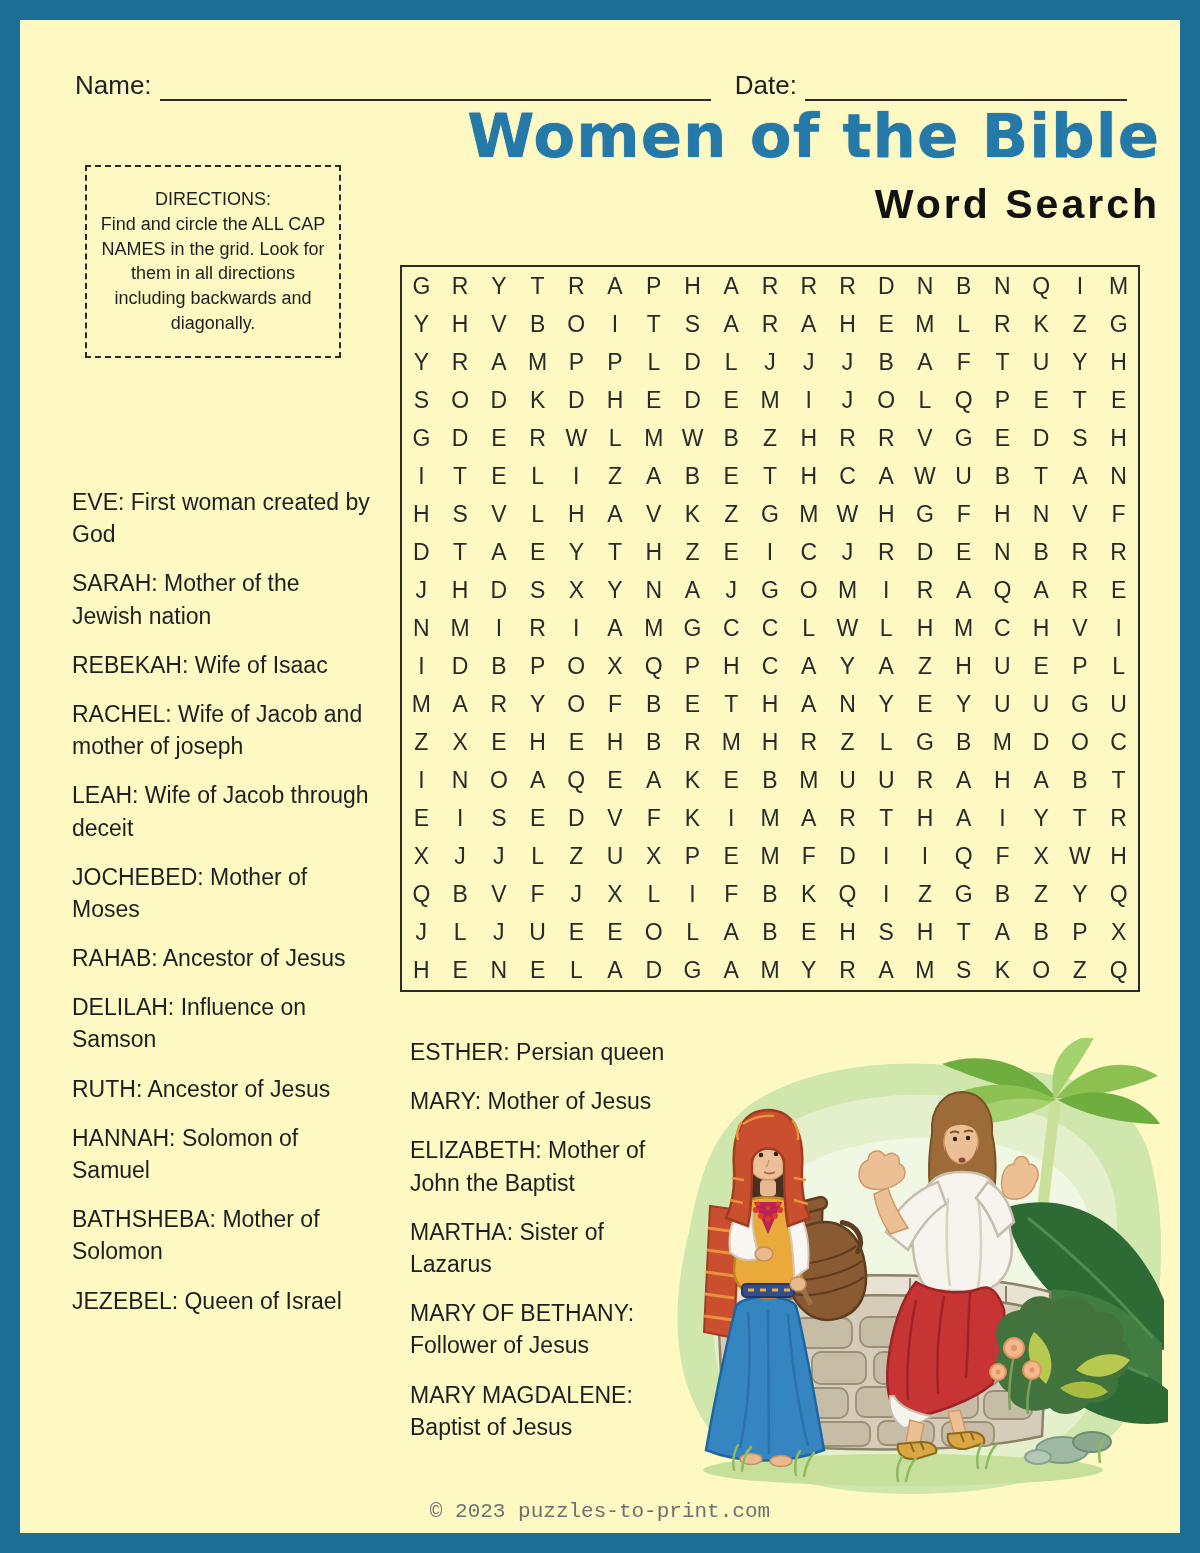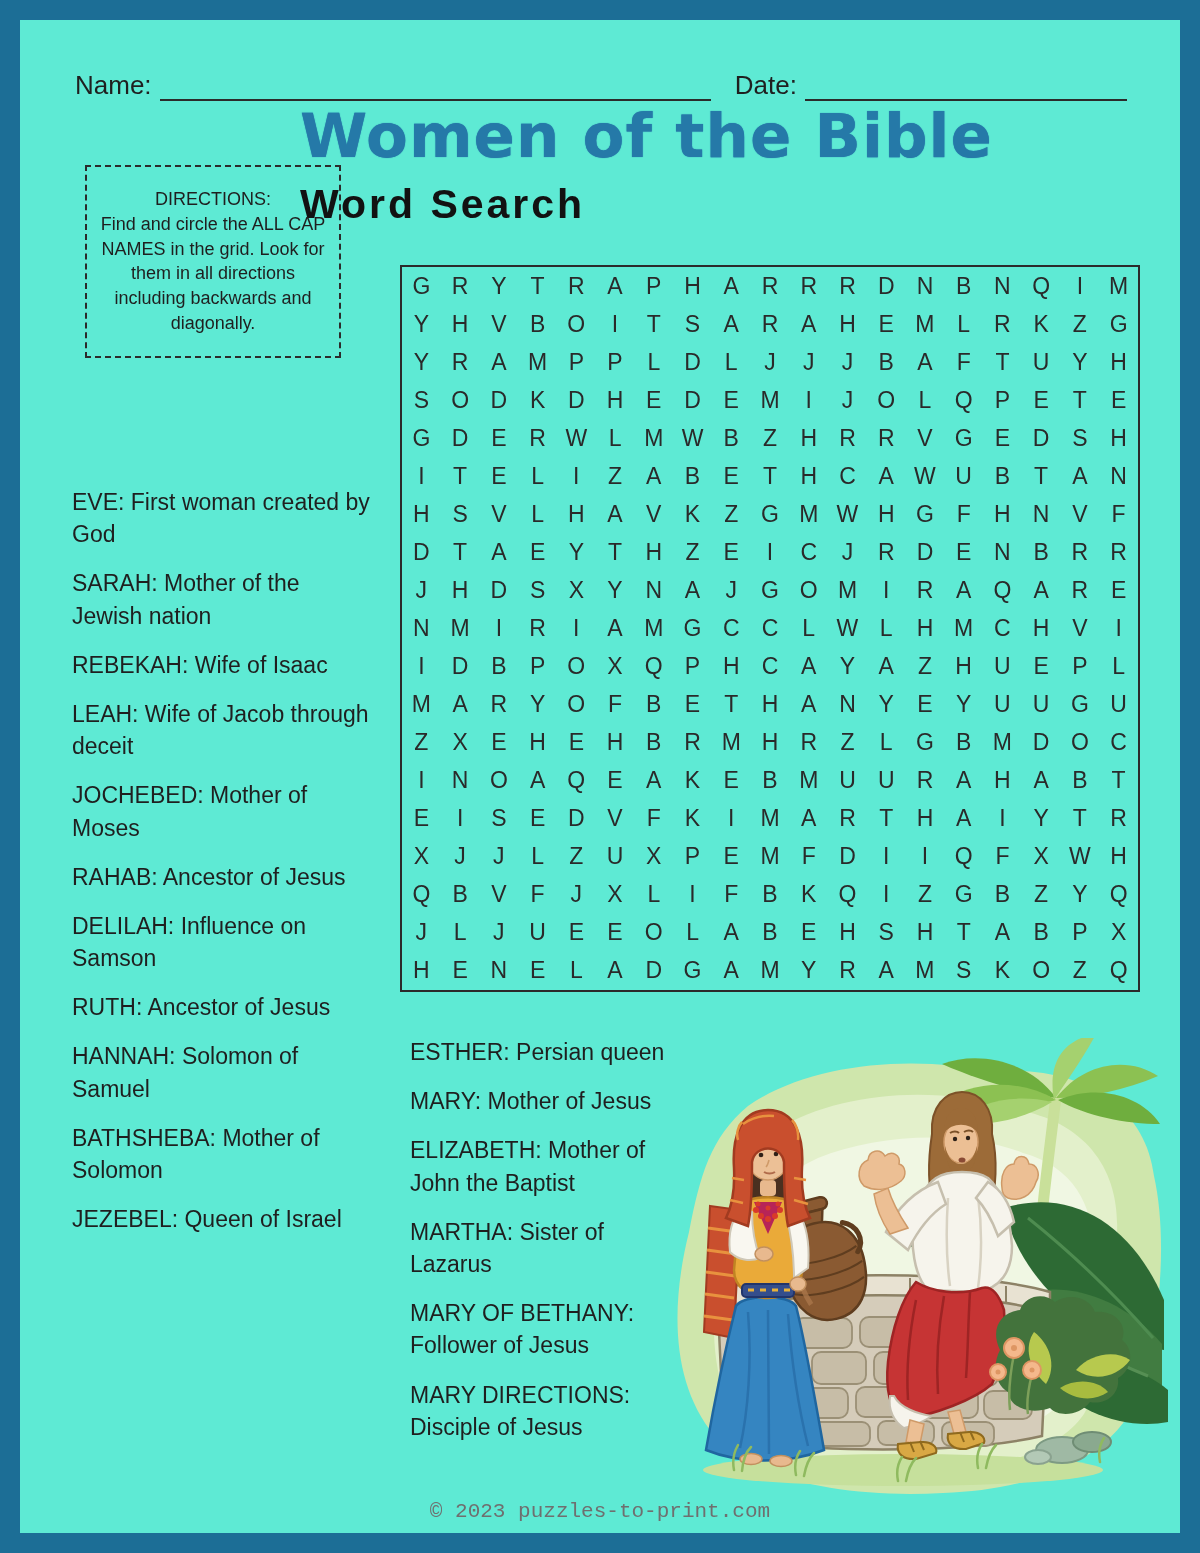--- a/index.html
+++ b/index.html
@@ -1,38 +1,38 @@
 <!DOCTYPE html>
 <html><head>
 <meta charset="utf-8">
 <style>
   html,body { margin:0; padding:0; background:#ffffff; }
   .sheet {
     position:relative;
     width:1200px; height:1553px;
     box-sizing:border-box;
     border:20px solid #1c6e96;
-    background:#5eead4;
+    background:#fef9c3;
     font-family:"Liberation Sans", sans-serif;
     color:#1f1f1f;
     overflow:hidden;
   }
   
   .header-row {
     position:absolute; top:50px; left:55px; width:1052px;
     display:flex; align-items:flex-end;
     font-size:26px; font-weight:500;
   }
   .write-line { border-bottom:2.5px solid #2b2b2b; height:28px; }
   .name-line { flex:1; margin:0 10px 0 8px; }
   .date-line { width:322px; margin-left:8px; }
   .date-label { margin-left:14px; }
 
   
-  .title-block { position:absolute; top:80px; left:280px; width:860px; text-align:left; }
+  .title-block { position:absolute; top:80px; left:280px; width:860px; text-align:right; }
   .page-title {
     margin:0; font-family:"DejaVu Sans", sans-serif;
     font-size:61px; font-weight:800; letter-spacing:1px;
     color:#2579a8; text-shadow:0 0 1px #2579a8;
   }
   .page-subtitle {
     margin:10px 0 0 0; font-size:41px; font-weight:700;
     letter-spacing:3px; color:#121212;
   }
 
@@ -459,37 +459,38 @@
       <div class="grid-cell">K</div>
       <div class="grid-cell">O</div>
       <div class="grid-cell">Z</div>
       <div class="grid-cell">Q</div>
     </div>
 
   <div class="word-list word-list-left">
       <p>EVE: First woman created by God</p>
       <p>SARAH: Mother of the Jewish nation</p>
       <p>REBEKAH: Wife of Isaac</p>
+      <p>RACHEL: Wife of Jacob and mother of joseph</p>
       <p>LEAH: Wife of Jacob through deceit</p>
       <p>JOCHEBED: Mother of Moses</p>
       <p>RAHAB: Ancestor of Jesus</p>
       <p>DELILAH: Influence on Samson</p>
       <p>RUTH: Ancestor of Jesus</p>
       <p>HANNAH: Solomon of Samuel</p>
       <p>BATHSHEBA: Mother of Solomon</p>
       <p>JEZEBEL: Queen of Israel</p>
     </div>
 
   <div class="word-list word-list-right">
       <p>ESTHER: Persian queen</p>
       <p>MARY: Mother of Jesus</p>
       <p>ELIZABETH: Mother of John the Baptist</p>
       <p>MARTHA: Sister of Lazarus</p>
       <p>MARY OF BETHANY: Follower of Jesus</p>
-      <p>MARY DIRECTIONS: Disciple of Jesus</p>
+      <p>MARY MAGDALENE: Baptist of Jesus</p>
     </div>
 
   <div class="illustration-wrap">
     <svg viewBox="0 0 530 465" width="530" height="465" xmlns="http://www.w3.org/2000/svg">
 
       <g>
         <path fill="#cfe6ac" d="M100,68 C160,26 262,16 345,34 C432,26 498,68 506,138 C520,200 512,292 492,352 C472,418 390,452 295,455 C200,460 108,444 66,397 C24,346 22,270 41,194 C52,138 62,100 100,68 Z"></path>
         <path fill="#e3f0cb" d="M128,92 C190,54 288,47 358,70 C436,80 472,130 469,194 C476,260 462,330 436,376 C404,422 322,438 240,434 C158,432 98,406 76,355 C58,304 66,228 84,168 C95,128 100,116 128,92 Z"></path>
         <path fill="#f0f7e3" d="M170,120 C230,95 320,92 375,115 C430,130 450,175 445,230 C448,290 432,340 405,372 C365,405 290,412 225,405 C160,398 115,370 105,320 C95,270 105,205 125,165 C138,138 145,132 170,120 Z"></path>
         <ellipse cx="255" cy="432" rx="200" ry="16" fill="#c6e09c"></ellipse>

